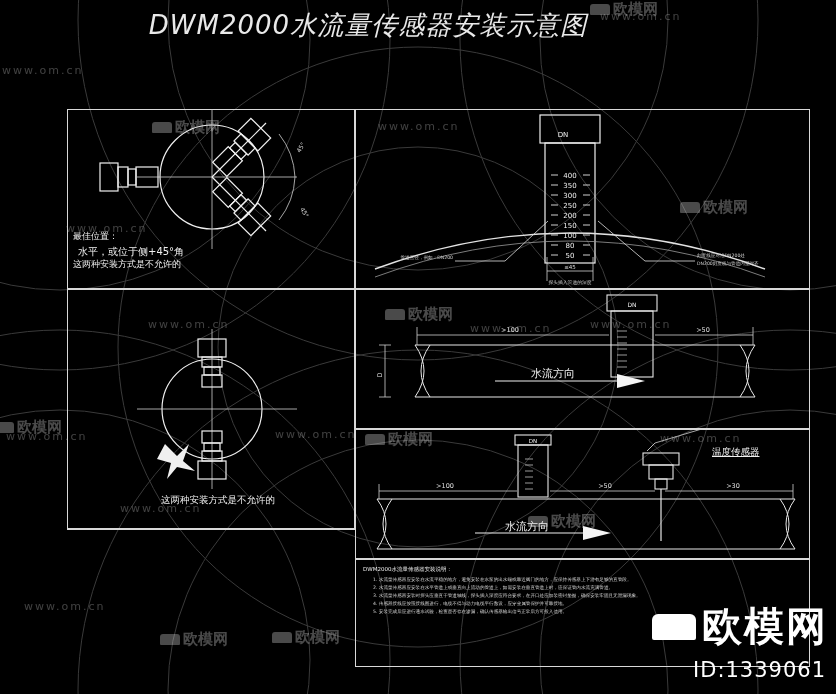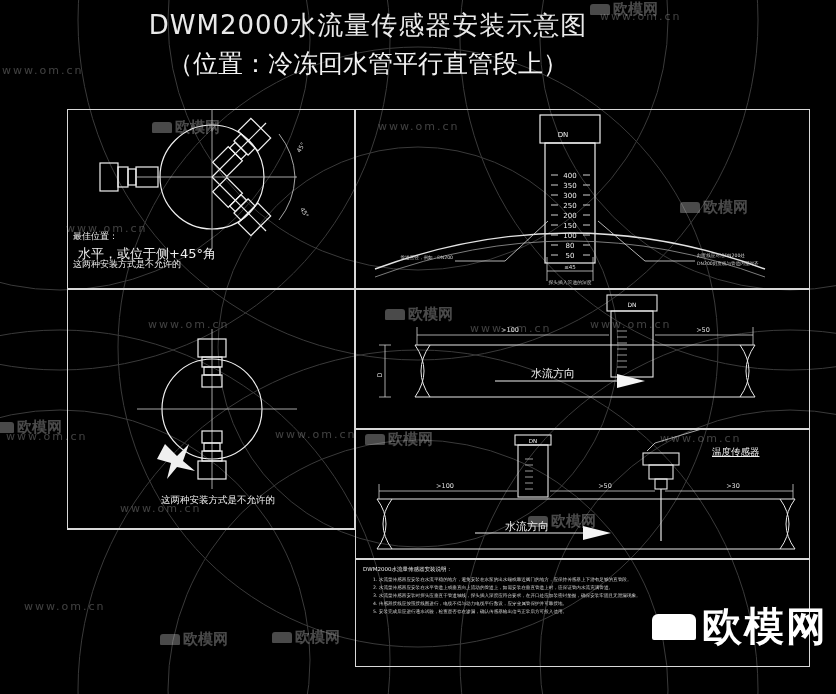--- a/index.html
+++ b/index.html
@@ -13,20 +13,21 @@
   }
   #stage { position: absolute; inset: 0; }
 
   
   .bg-arcs { position: absolute; inset: 0; pointer-events: none; }
 
   
   .title-block {
     position: absolute; top: 8px; left: 0; width: 736px;
     text-align: center;
+    font-style: italic;
   }
   .title-line1 {
     font-size: 26px; letter-spacing: 1px; color: #e9e9e9;
     font-family: "DejaVu Sans", "Liberation Sans", sans-serif;
     white-space: nowrap;
   }
   .title-line2 {
     font-size: 25px; margin-top: 4px; color: #f2f2f2;
     font-family: "DejaVu Serif", "Liberation Serif", serif;
     white-space: nowrap;
@@ -106,21 +107,20 @@
       <circle cx="418" cy="690" r="340"></circle>
       <circle cx="790" cy="660" r="250"></circle>
       <circle cx="790" cy="660" r="330"></circle>
       <circle cx="418" cy="347" r="300"></circle>
       <circle cx="418" cy="347" r="200"></circle>
     </g>
   </svg>
 
   <div class="title-block">
     <div class="title-line1">DWM2000水流量传感器安装示意图</div>
-    <div class="title-line2">（位置：冷冻回水管平行直管段上）</div>
   </div>
 
   <div class="frame" style="left:67px; top:109px; width:288px; height:180px;"></div>
   <div class="frame" style="left:67px; top:289px; width:288px; height:240px;"></div>
   <div class="frame" style="left:355px; top:109px; width:455px; height:180px;"></div>
   <div class="frame" style="left:355px; top:289px; width:455px; height:140px;"></div>
   <div class="frame" style="left:355px; top:429px; width:455px; height:130px;"></div>
   <div class="frame" style="left:355px; top:559px; width:455px; height:108px;"></div>
   <div class="frame" style="left:67px; top:529px; width:288px; height:0px; border-bottom:1px solid #d8d8d8; border-top:none; border-left:none; border-right:none;"></div>
 
@@ -155,21 +155,21 @@
       <line x1="145" y1="68" x2="199" y2="122"></line>
 
       <path d="M 212 25 A 75 75 0 0 1 228 68" stroke="#cfcfcf" stroke-width="0.8"></path>
       <path d="M 228 68 A 75 75 0 0 1 212 111" stroke="#cfcfcf" stroke-width="0.8"></path>
     </g>
     <text x="233" y="44" fill="#dcdcdc" font-size="6" transform="rotate(-60 233 44)">45°</text>
     <text x="233" y="100" fill="#dcdcdc" font-size="6" transform="rotate(60 233 100)">45°</text>
   </svg>
 
   <div class="panel-label" style="left:73px; top:230px; font-size:9px;font-family:Liberation Serif, serif;">最佳位置：</div>
-  <div class="panel-label" style="left:78px; top:245px; font-size:13px;">水平，或位于侧+45°角</div>
+  <div class="panel-label" style="left:78px; top:245px; font-size:10px;">水平，或位于侧+45°角</div>
   <div class="panel-label" style="left:73px; top:258px; font-size:9px;">这两种安装方式是不允许的</div>
 
   <svg width="288" height="240" style="position:absolute; left:67px; top:289px;">
     <g fill="none" stroke="#f0f0f0" stroke-width="1.2">
       <circle cx="145" cy="120" r="50"></circle>
       <line x1="70" y1="120" x2="230" y2="120" stroke="#cfcfcf" stroke-width="0.8"></line>
       <line x1="145" y1="40" x2="145" y2="200" stroke="#cfcfcf" stroke-width="0.8"></line>
 
       <rect x="131" y="50" width="28" height="18"></rect>
       <rect x="135" y="68" width="20" height="10"></rect>
@@ -412,14 +412,15 @@
   </div>
   <div class="wm-logo" style="left:528px; top:512px;">
     <span class="sofa"></span>
     <span>欧模网</span>
   </div>
 
   <div class="wm-big">
     <span class="sofa-lg"></span>
     <span>欧模网</span>
   </div>
+  <div class="wm-id">ID:1339061</div>
 
 </div>
 
 </body></html>

